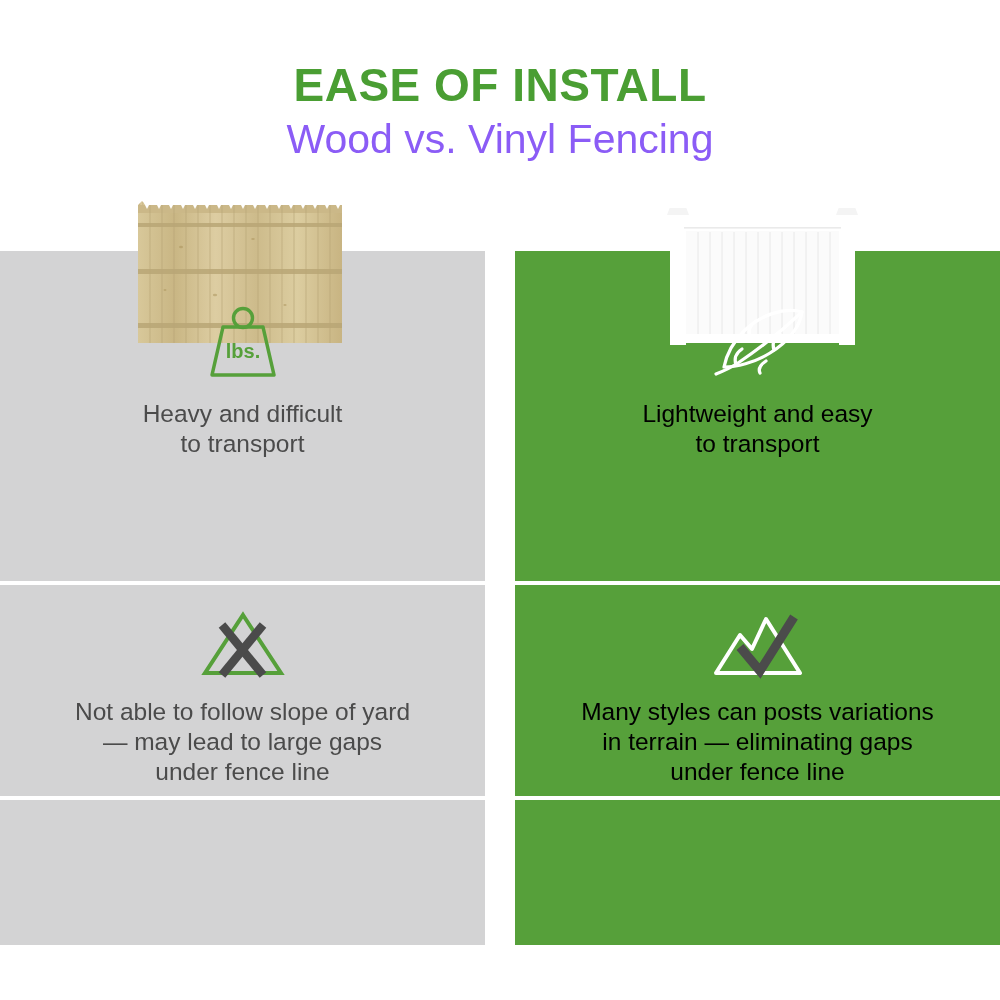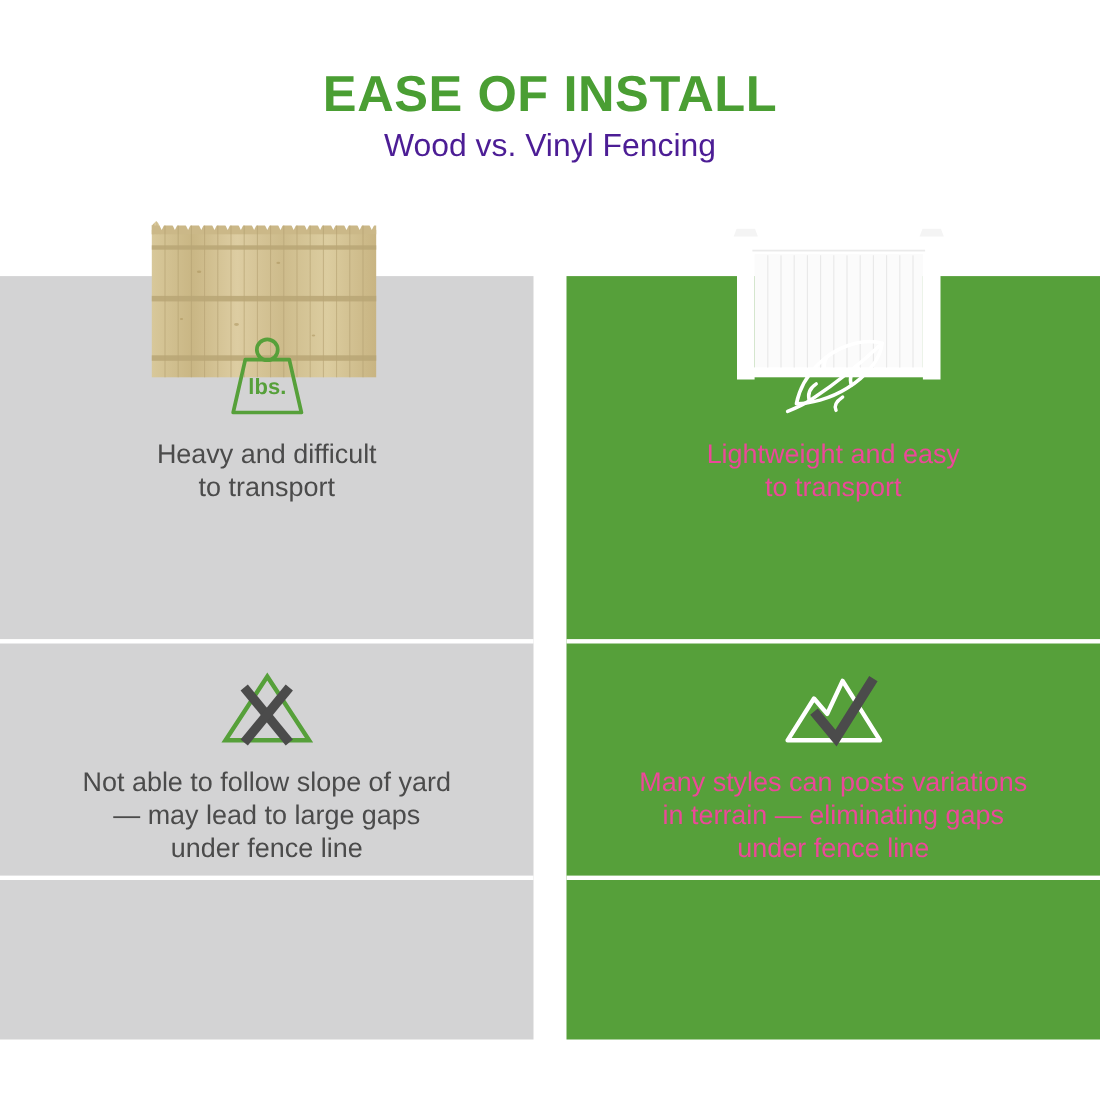--- a/index.html
+++ b/index.html
@@ -20,23 +20,23 @@
   .title {
     margin-top: 62px;
     font-size: 46px;
     font-weight: bold;
     letter-spacing: 0.5px;
     color: #4a9e33;
     line-height: 1.02;
   }
   .subtitle {
     margin-top: 9px;
-    font-size: 29px;
+    font-size: 41px;
     font-weight: normal;
-    color: #4c1d95;
+    color: #8b5cf6;
     line-height: 1.05;
   }
 
   
   .columns {
     position: absolute;
     top: 195px; left: 0;
     width: 1000px; height: 760px;
   }
   .column { position: absolute; top: 0; width: 485px; }
@@ -87,21 +87,21 @@
   .row-2 .icon-box { height: 96px; }
 
   .caption {
     font-size: 24.5px;
     line-height: 1.22;
     margin-top: 18px;
     padding: 0 12px;
     white-space: pre-line;
   }
   .caption.dark  { color: #4b4b4b; }
-  .caption.light { color: #ec4899; }
+  .caption.light { color: #000000; }
   .row-2 .caption { margin-top: 16px; }
   .row-3 .caption { margin-top: 0px; padding-top: 28px; }
 </style>
 </head>
 <body>
 
 <div id="page">
 
   <div class="header">
     <div class="title">EASE OF INSTALL</div>

